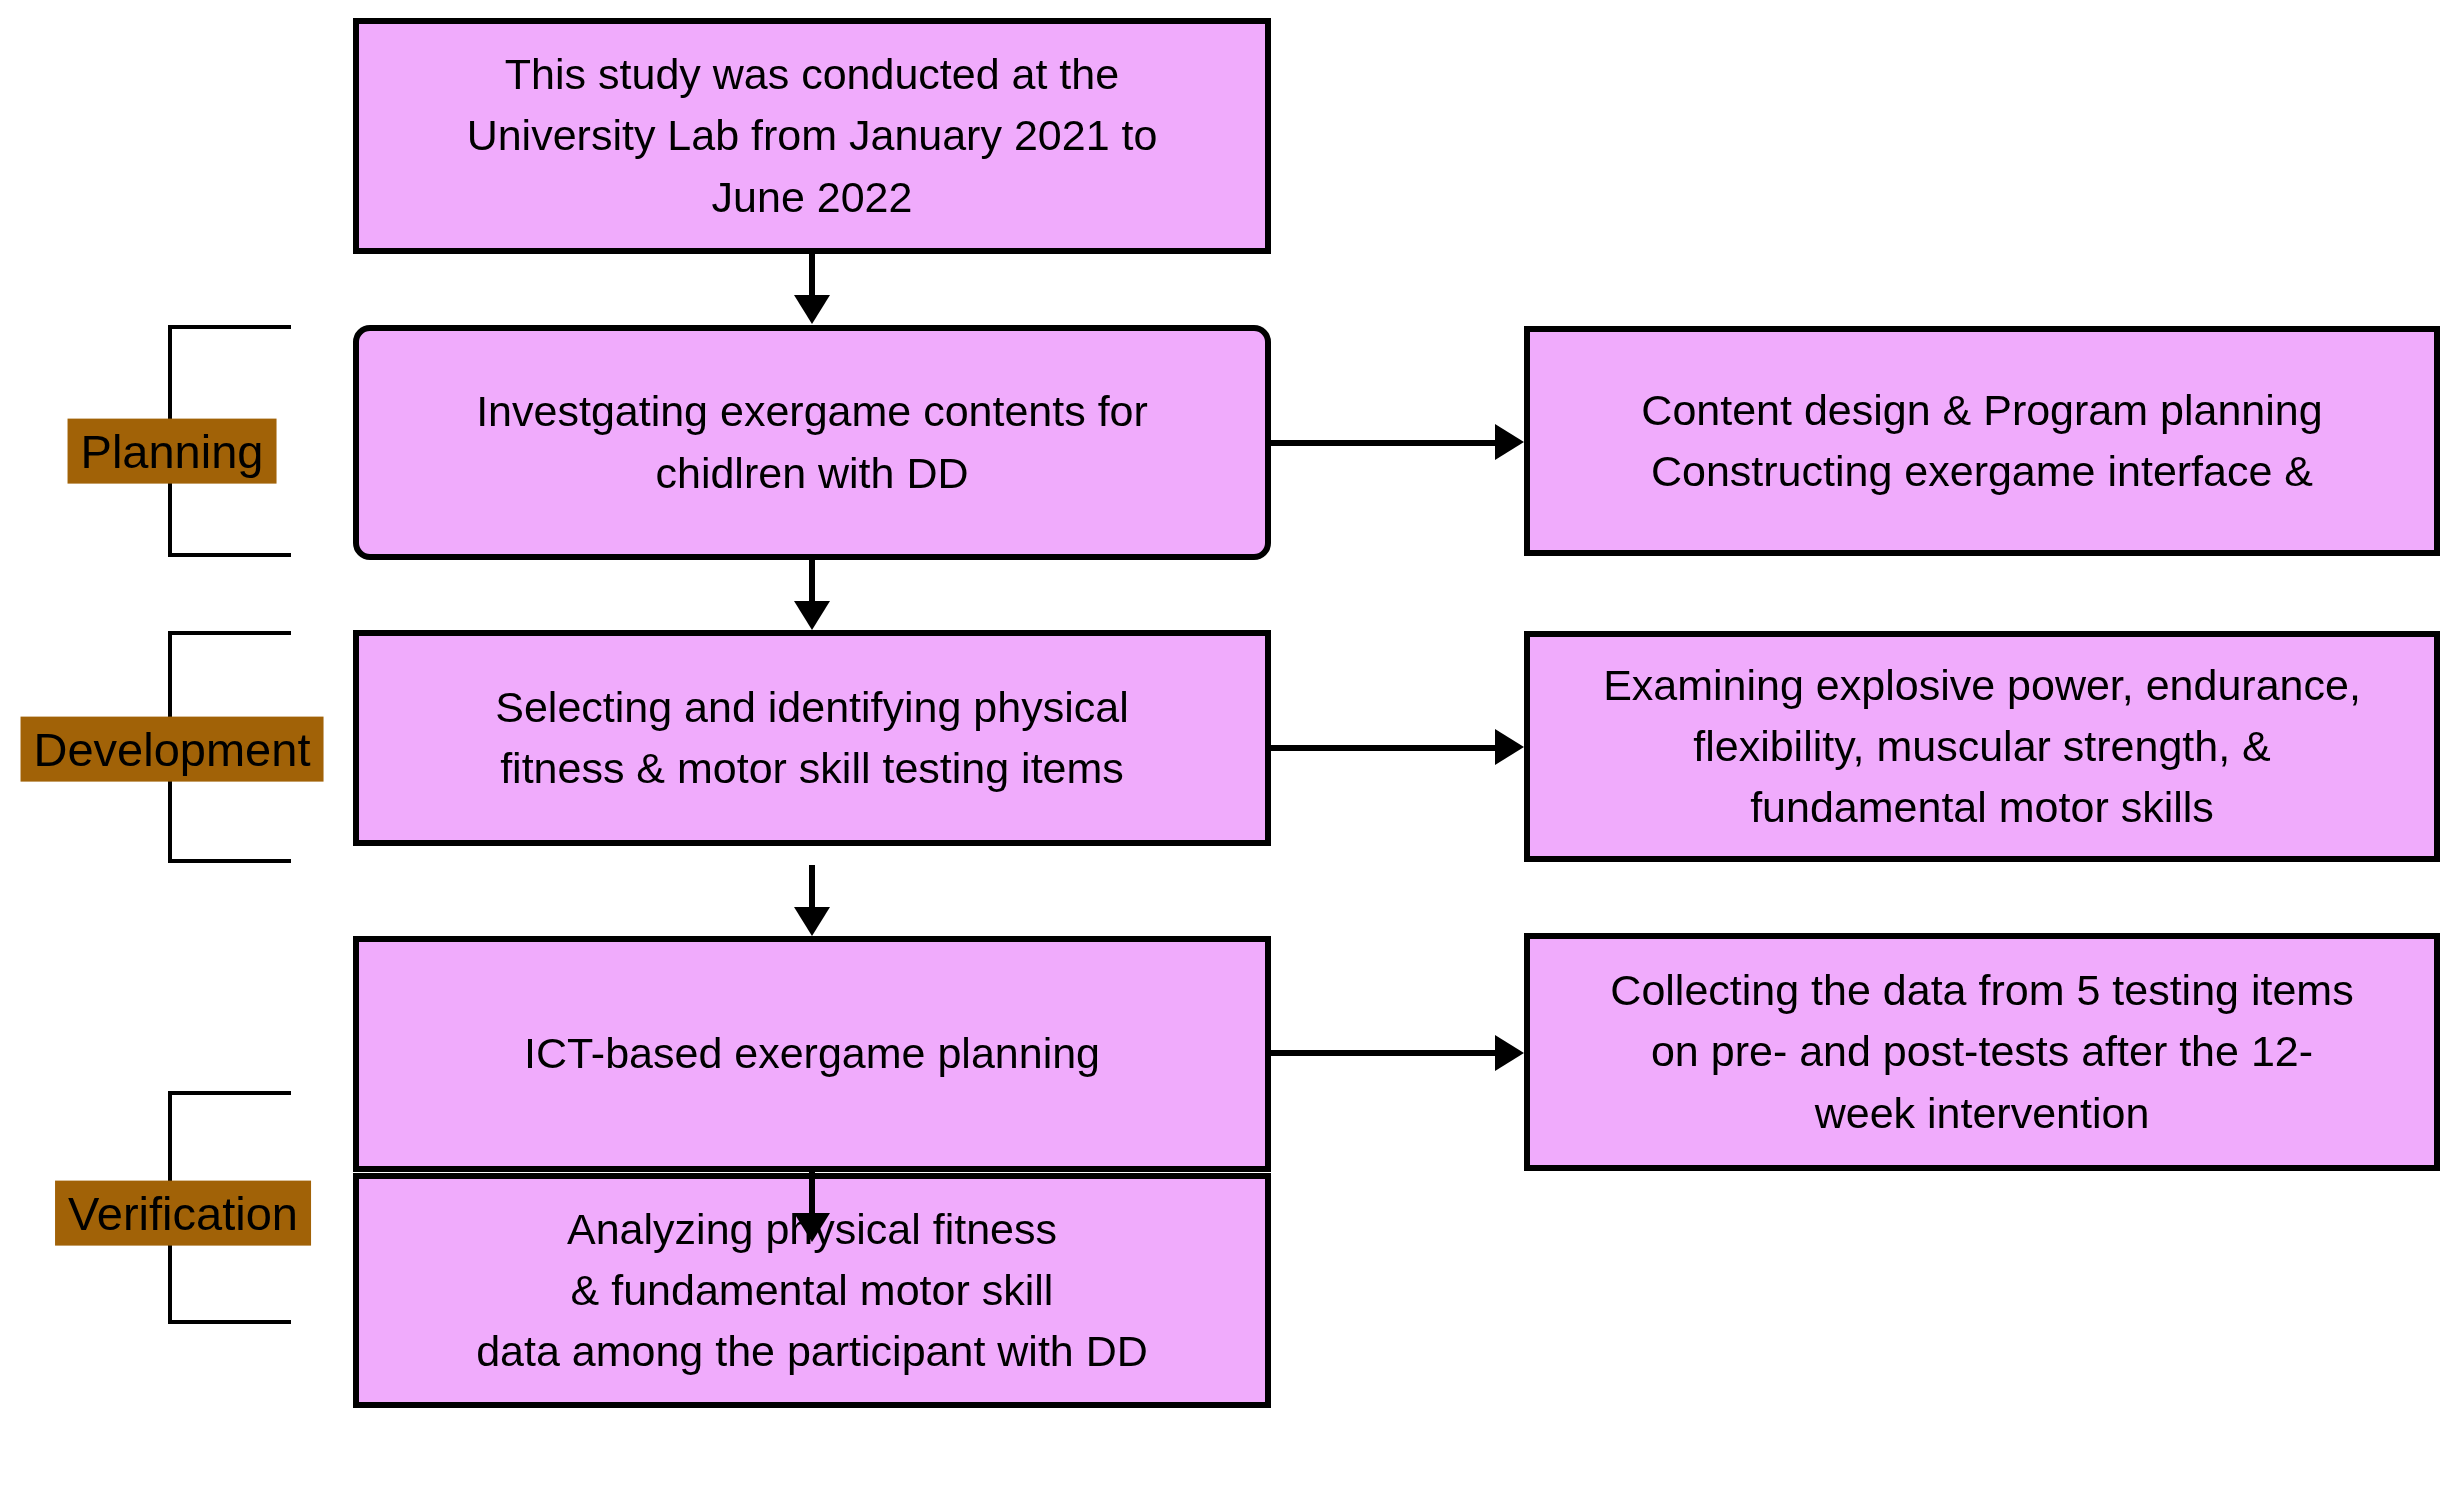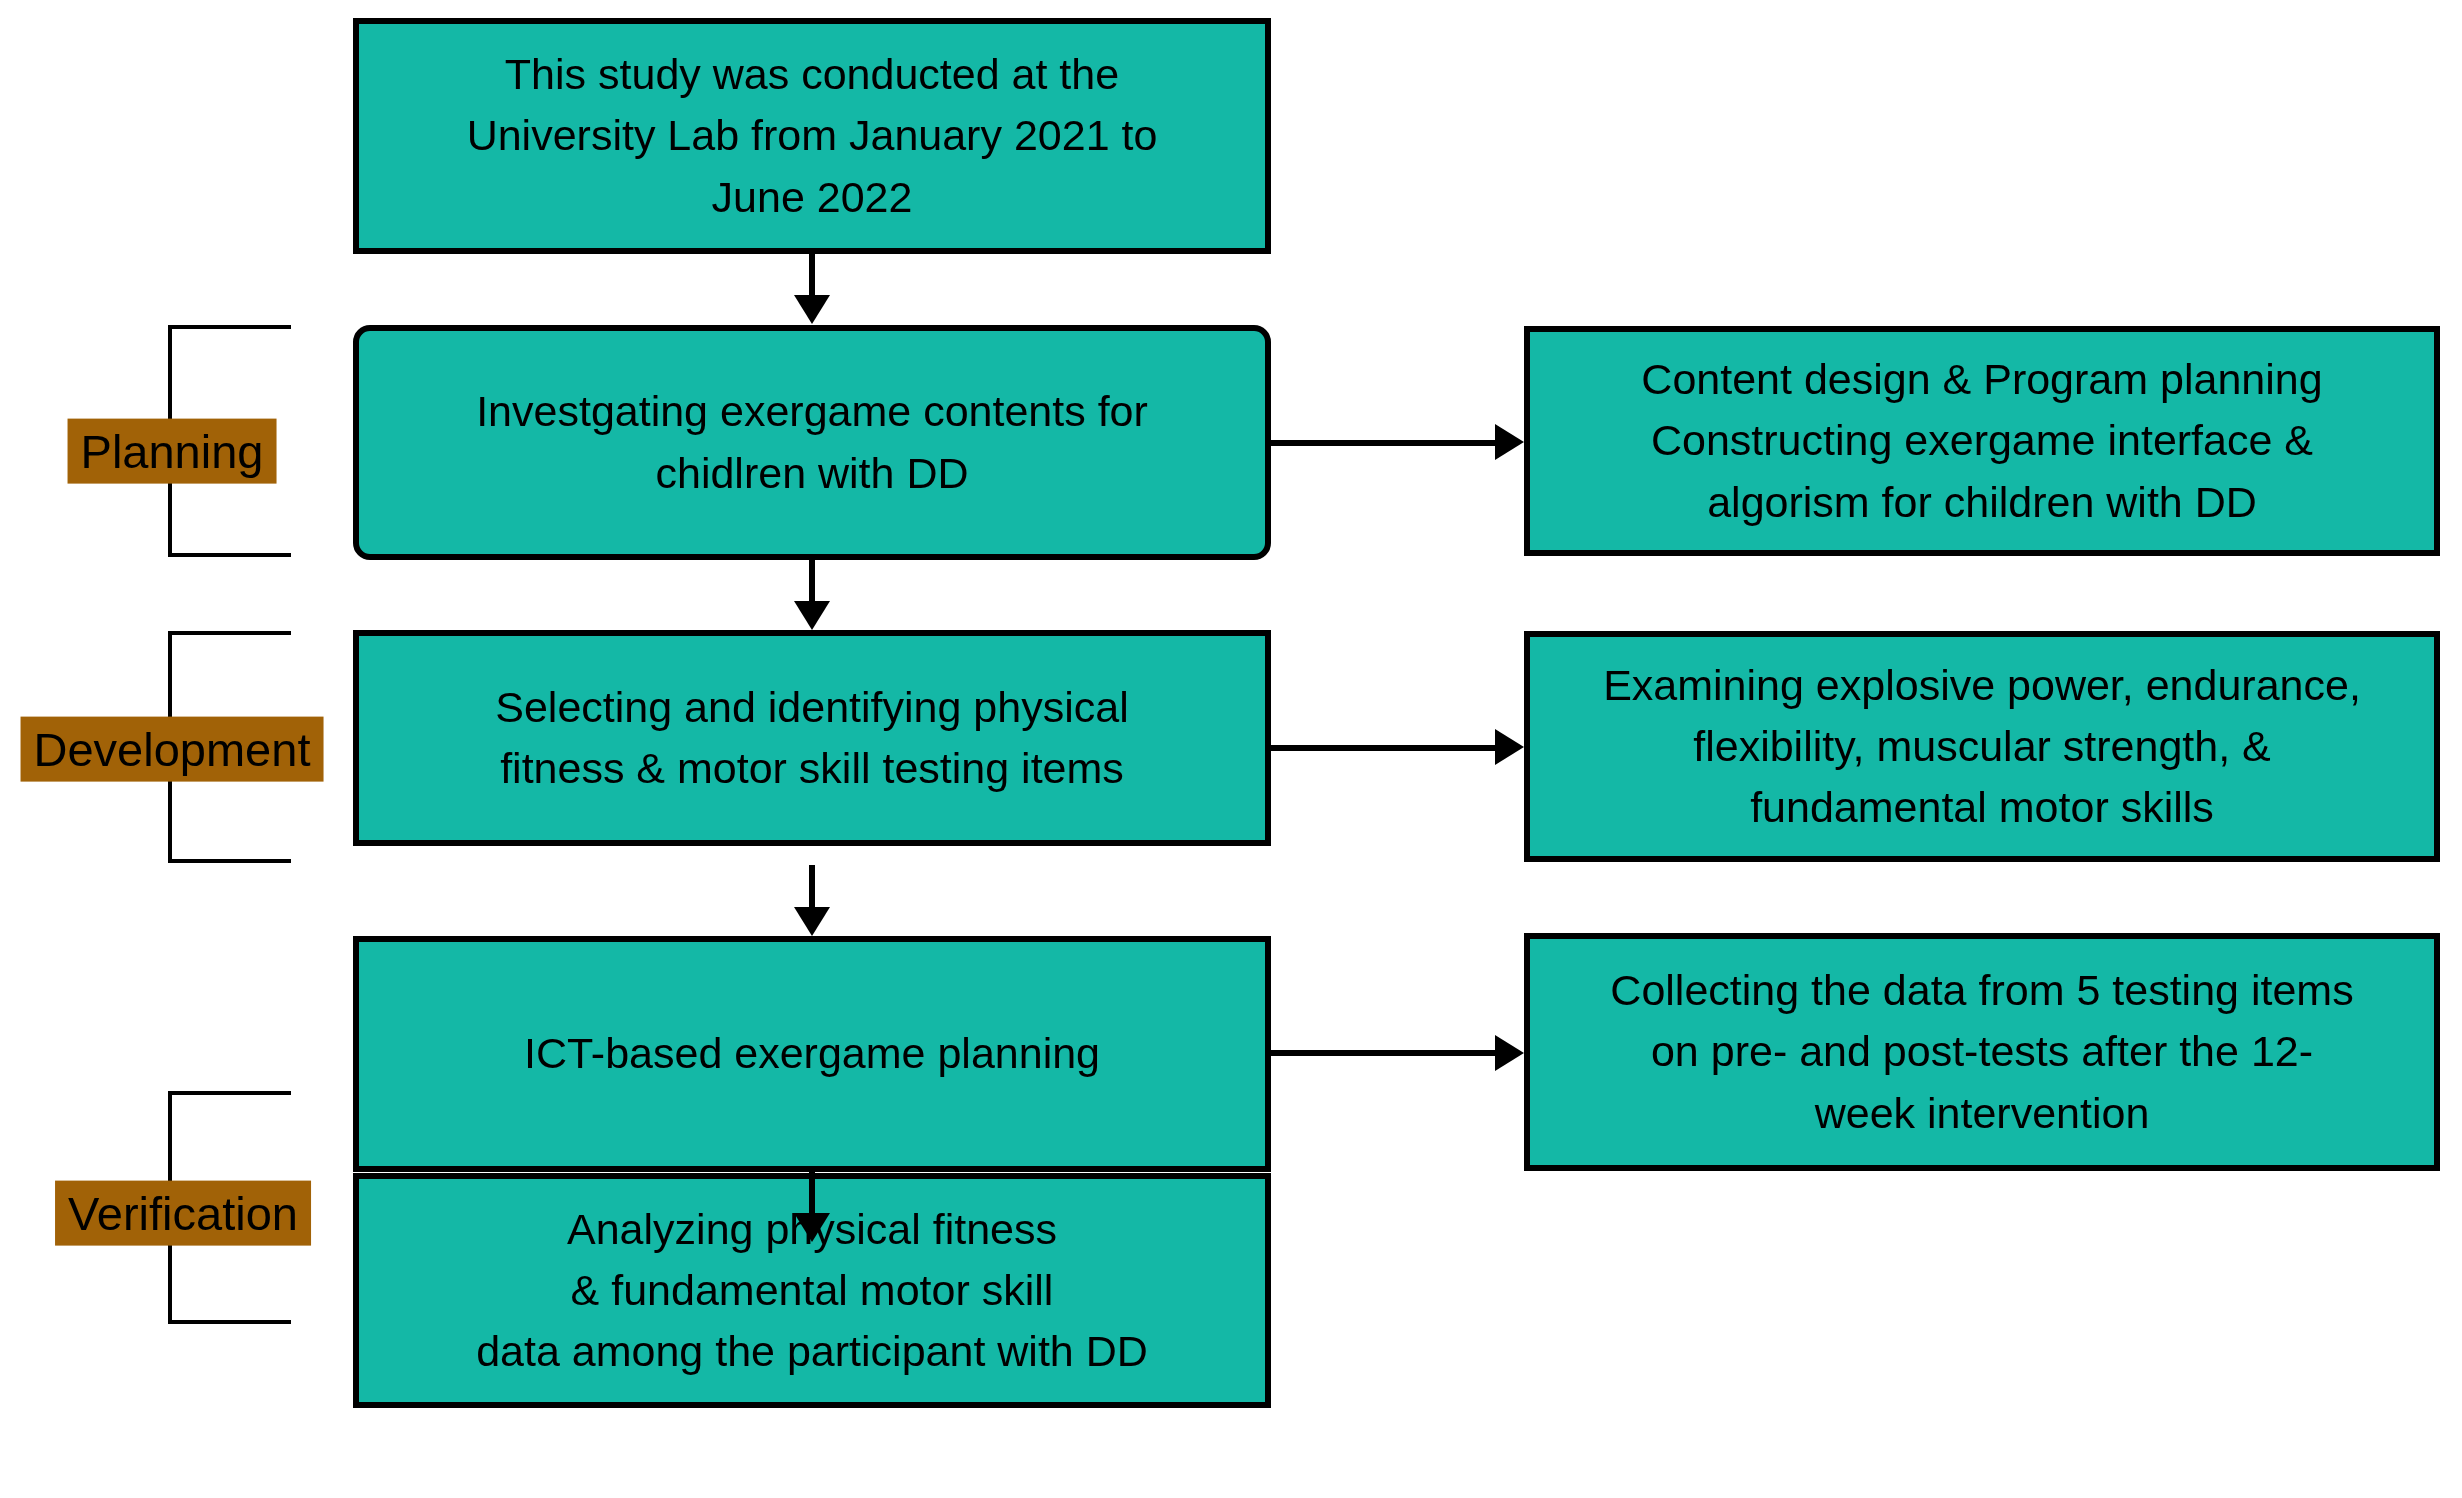--- a/index.html
+++ b/index.html
@@ -8,21 +8,21 @@
     width:2462px;height:1498px;
     background:#ffffff;
     font-family:"Liberation Sans", sans-serif;
     color:#000000;
     overflow:hidden;
   }
   .box{
     position:absolute;
     box-sizing:border-box;
     border:6.5px solid #000000;
-    background:#14b8a6;
+    background:#f0abfc;
     display:flex;
     flex-direction:column;
     justify-content:center;
     align-items:center;
     text-align:center;
     font-size:43px;
     line-height:1.42;
   }
   .box .line{white-space:nowrap;}
   .main-box{left:353px;width:918px;}
@@ -88,21 +88,20 @@
 
   <div class="box main-box" style="top:1173px;height:235px;">
     <div class="line">Analyzing physical fitness</div>
     <div class="line">&amp; fundamental motor skill</div>
     <div class="line">data among the participant with DD</div>
   </div>
 
   <div class="box side-box" style="top:326px;height:230px;">
     <div class="line">Content design &amp; Program planning</div>
     <div class="line">Constructing exergame interface &amp;</div>
-    <div class="line">algorism for children with DD</div>
   </div>
 
   <div class="box side-box" style="top:631px;height:231px;">
     <div class="line">Examining explosive power, endurance,</div>
     <div class="line">flexibility, muscular strength, &amp;</div>
     <div class="line">fundamental motor skills</div>
   </div>
 
   <div class="box side-box" style="top:933px;height:238px;">
     <div class="line">Collecting the data from 5 testing items</div>

